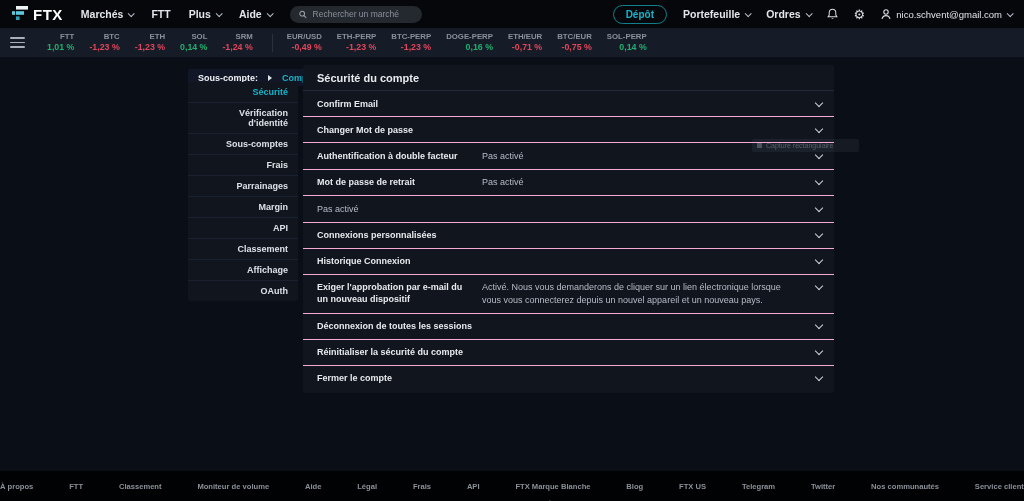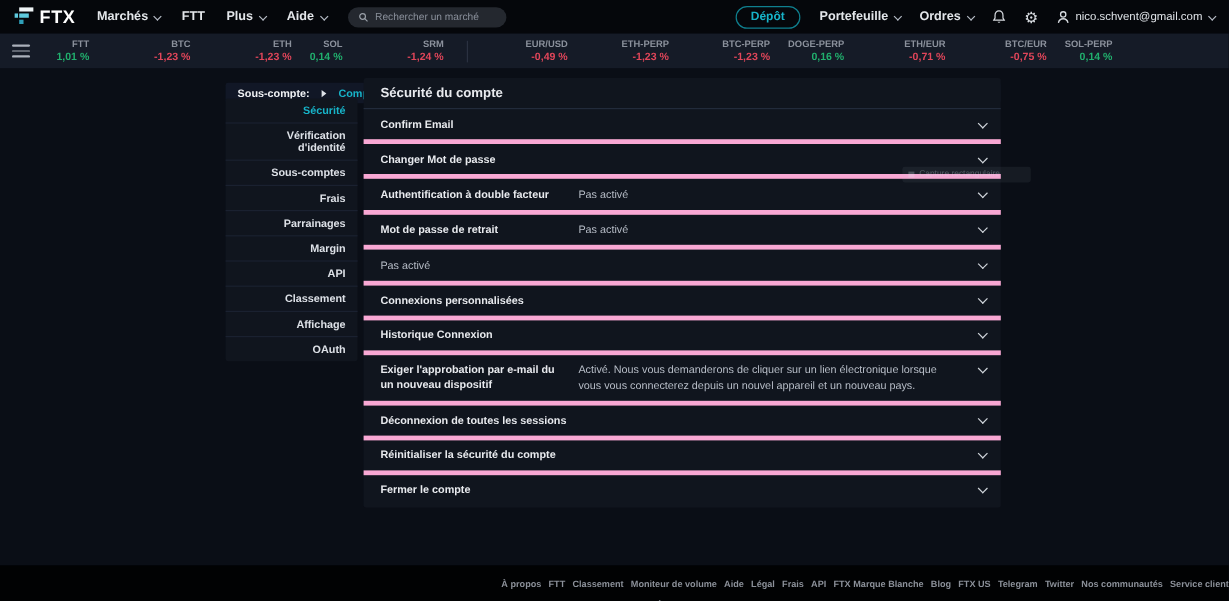--- a/index.html
+++ b/index.html
@@ -38,21 +38,21 @@
   
   .tickerbar { height:29px; background:#151b27; display:flex; align-items:center;
     padding:0 10px; }
   .burger { width:15px; cursor:pointer; margin-right:22px; }
   .burger div { height:1.8px; background:#aab0ba; margin:2.6px 0; border-radius:1px; }
   .tickers { display:flex; align-items:center; height:100%; }
   .tick { display:flex; flex-direction:column; align-items:flex-end;
     justify-content:center; margin-right:15px; cursor:pointer; }
   .tick .sym { font-size:7.8px; font-weight:bold; color:#8b919c; line-height:10px; }
   .tick .pct { font-size:8.8px; font-weight:bold; line-height:11px; }
-  .pct.up { color:var(--up); } .pct.down { color:var(--down);margin-left:39px; }
+  .pct.up { color:var(--up); } .pct.down { color:var(--down); }
   .tick-div { width:1px; height:18px; background:#2a3140; margin:0 14px 0 4px; }
 
   
   .content { position:relative; height:414px; background:#0a0e16; }
   .subbar { position:absolute; left:188px; top:12px; width:646px; height:17px;
     background:#111726; border-radius:2px; display:flex; align-items:center;
     padding:0 10px; gap:10px; }
   .subbar .lbl { font-size:9px; font-weight:bold; color:#f0f2f5; }
   .tri { width:0; height:0; border-left:4px solid #dfe3e9; border-top:3px solid transparent;
     border-bottom:3px solid transparent; cursor:pointer; }
@@ -66,39 +66,39 @@
   .side-item { text-align:right; font-size:9px; font-weight:bold; color:#dde1e7;
     padding:5px 10px; border-bottom:1px solid #1a2130; cursor:pointer; }
   .side-item:last-child { border-bottom:none; }
   .side-item.active { color:var(--accent); }
 
   .panel { position:absolute; left:303px; top:8px; width:531px;
     background:var(--panel); border-radius:2px; padding-bottom:2px; }
   .panel-title { font-size:11px; font-weight:bold; padding:7px 14px 6px;
     border-bottom:1px solid #222b3b; }
   .sec-row { display:flex; align-items:flex-start; padding:6.5px 12px 6.5px 14px;
-    border-bottom:4px solid #f9a8d4; cursor:pointer; }
+    border-bottom:1px solid #f9a8d4; cursor:pointer; }
   .sec-row:last-child { border-bottom:none; }
   .sec-row .rlabel { width:165px; flex:none; font-size:9px; font-weight:bold;
     color:#e8eaee; line-height:12px; padding-right:8px; }
   .sec-row .rvalue { flex:1; font-size:9px; color:var(--dim); line-height:12.5px;
     padding-right:26px; }
   .sec-row .rchev { margin-left:auto; flex:none; width:6px; height:6px;
     border-right:1.4px solid #cfd4da; border-bottom:1.4px solid #cfd4da;
     transform:rotate(45deg); margin-top:2px; }
 
   .overlay-tip { position:absolute; left:752px; top:82px; width:107px; height:13px;
     background:rgba(180,195,215,0.07); border-radius:2px; display:flex;
     align-items:center; gap:4px; padding:0 5px; pointer-events:none; }
   .overlay-tip .sq { width:5px; height:5px; background:rgba(220,230,240,0.25); }
   .overlay-tip span { font-size:7px; color:rgba(220,230,240,0.30); white-space:nowrap; }
 
   
   .footer { height:59px; background:#010203; padding-top:11px; }
-  .flinks { display:flex; justify-content:flex-end; gap:6px; flex-wrap:nowrap; }
+  .flinks { display:flex; justify-content:space-between; gap:6px; flex-wrap:nowrap; }
   .flink { font-size:7.6px; font-weight:bold; color:#8b9099; cursor:pointer;
     white-space:nowrap; }
   .fdisc { text-align:center; font-size:7.6px; color:#9aa0a8; margin-top:9px; }
 </style>
 </head>
 <body>
 
 <div class="navbar">
   <div class="logo">
     <svg width="16" height="14" viewBox="0 0 16 14">

